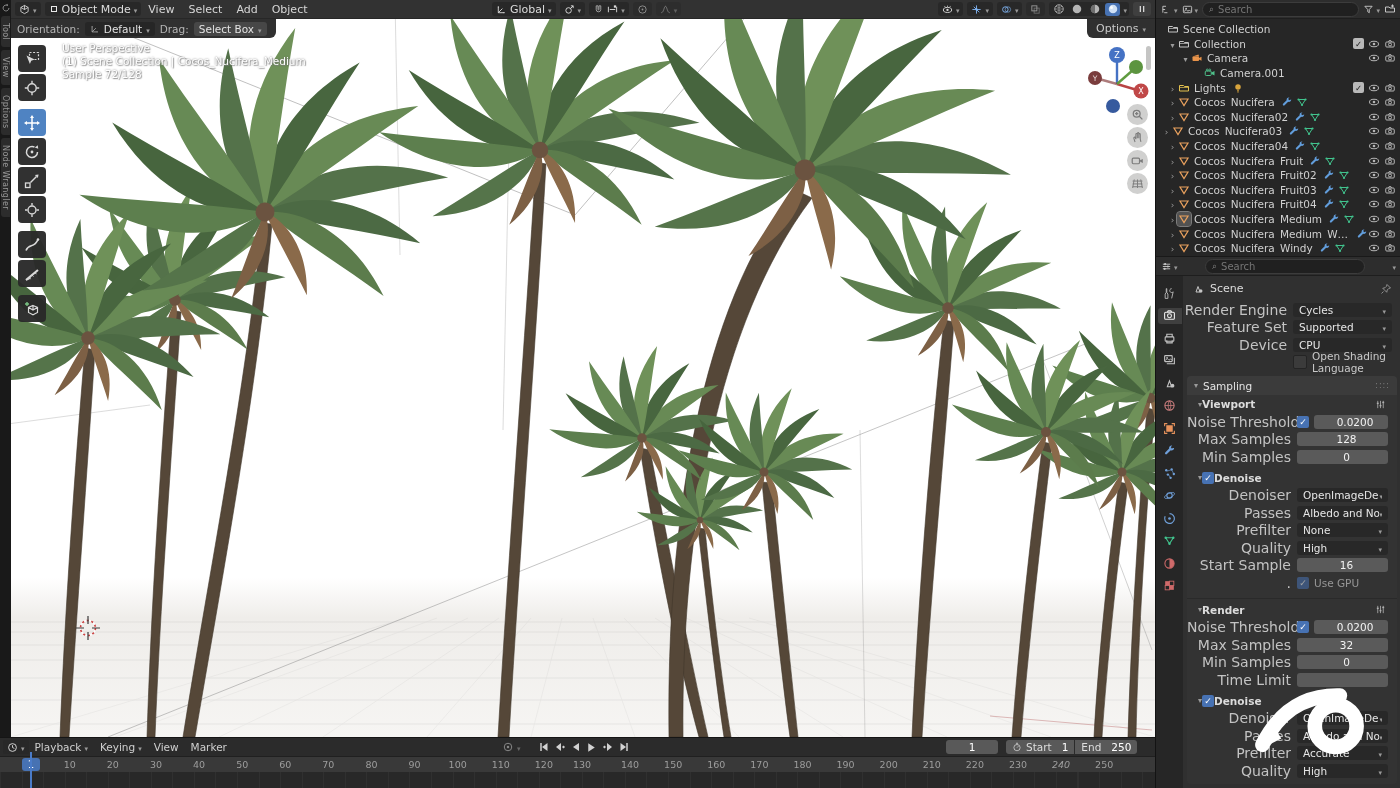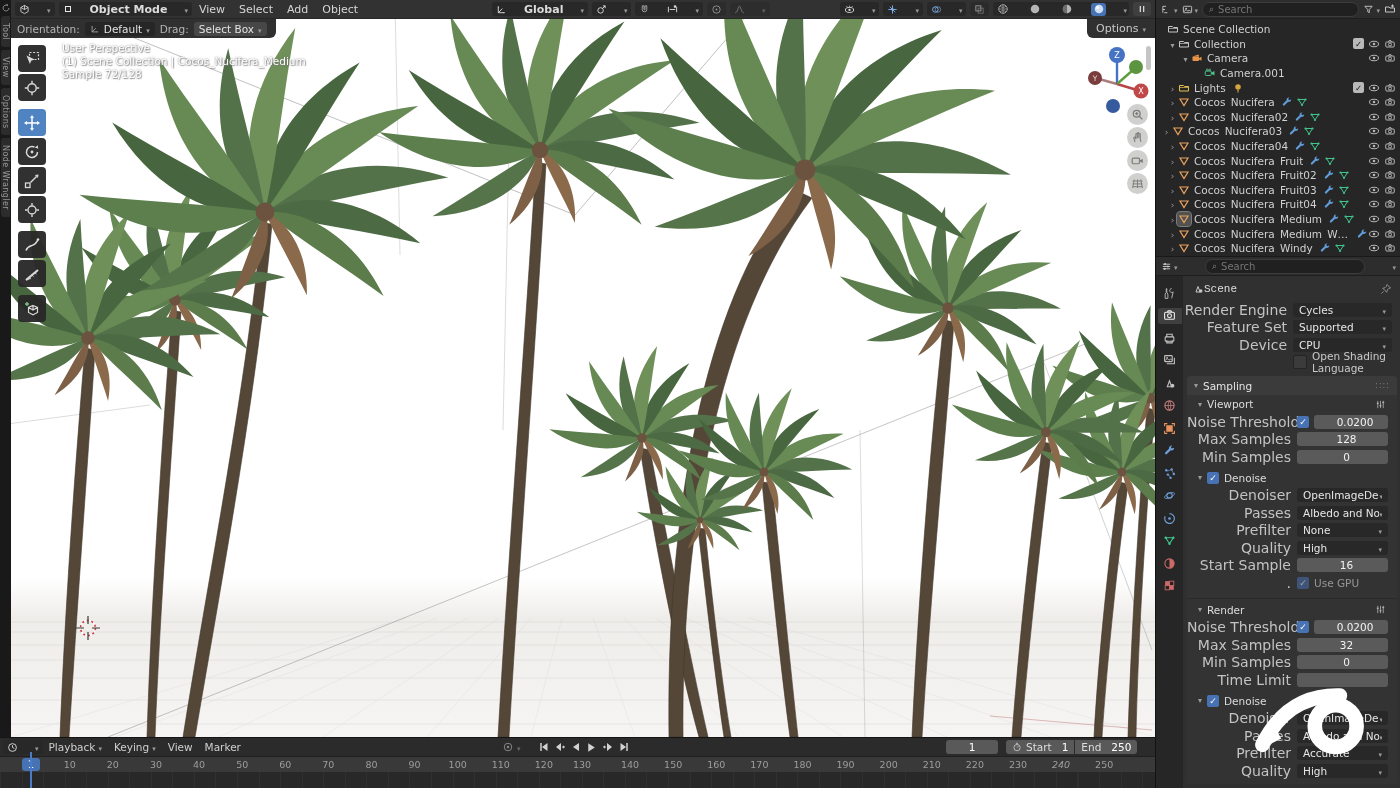--- a/index.html
+++ b/index.html
@@ -16,21 +16,21 @@
   .vtab{writing-mode:vertical-rl;text-orientation:sideways;font-size:8px;color:#989898;
         background:#2c2c2c;border-radius:3px 0 0 3px;padding:7px 0;margin:3px 0 0 1px;width:9px;
         text-align:center;letter-spacing:.4px;}
   #corner-icon{left:1px;top:2px;width:10px;height:12px;color:#8a8a8a;}
 
   
   #viewport{left:11px;top:0;width:1144px;height:737px;background:#f9f9f8;}
   #vheader{position:absolute;left:0;top:0;right:0;height:18px;background:#323232;display:flex;
            align-items:center;z-index:6;border-bottom:1px solid #272727;}
   .hbtn{background:#282828;border-radius:3px;height:14px;display:inline-flex;align-items:center;
-        padding:0 4px;gap:17px;margin-left:4px;color:#dcdcdc;font-weight:bold;}
+        padding:0 4px;gap:3px;margin-left:4px;color:#dcdcdc;}
   .hbtn.lit{color:#7fb3f2;}
   .hbtn.seg{padding:0 2px;}
   .menu{margin:0 7px;font-size:11px;color:#d6d6d6;}
   .hgroup{display:inline-flex;align-items:center;}
   .canvas{position:absolute;left:0;top:18px;right:0;bottom:0;
           background:linear-gradient(#ffffff 0 560px,#efedea 600px,#f6f5f3 719px);overflow:hidden;}
   #scene-svg{position:absolute;left:0;top:0;}
   .ovtext{position:absolute;left:51px;top:24px;color:#fff;font-size:10.5px;line-height:13px;
           text-shadow:0 0 2px rgba(110,110,110,.95),1px 1px 1px rgba(130,130,130,.7);}
   .tsbar{position:absolute;top:1px;height:19px;background:#303030;display:flex;align-items:center;
@@ -90,38 +90,38 @@
   .c-gray{color:#c6c6c6;} .c-yel{color:#e3c14f;} .c-org{color:#e8934a;} .c-grn{color:#4fc08a;}
   .c-mesh{color:#e9a15e;} .c-wr{color:#629ddb;} .c-md{color:#41c48e;} .c-dim{color:#b5b5b5;} .c-bulb{color:#d8a43c;}
 
   
   #props{left:1155px;top:256px;width:245px;height:532px;background:#2e2e2e;border-left:1px solid #131313;border-top:1px solid #191919;}
   #ptabs{position:absolute;left:0;top:19px;bottom:0;width:27px;background:#262626;display:flex;
          flex-direction:column;align-items:center;padding-top:9px;gap:6.5px;}
   .tab{width:24px;height:16px;display:flex;align-items:center;justify-content:center;border-radius:3px 0 0 3px;color:#c3c3c3;}
   .tab.active{background:#3f3f3f;color:#efefef;}
   #pcontent{position:absolute;left:27px;top:19px;right:0;bottom:0;background:#303030;overflow:hidden;}
-  .brow{display:flex;align-items:center;height:25px;padding:0 9px;color:#dedede;font-family:Liberation Mono, monospace;}
+  .brow{display:flex;align-items:center;height:25px;padding:0 9px;gap:6px;color:#dedede;}
   .prow{display:flex;align-items:center;height:17.5px;padding:0 9px 0 0;}
   .plab{width:104px;text-align:right;color:#c3c3c3;flex:none;margin-right:6px;font-size:14px;white-space:nowrap;}
   .dd{flex:1;background:#282828;border-radius:3px;height:14px;display:flex;align-items:center;
       padding:0 6px;color:#e6e6e6;font-size:10.5px;min-width:0;}
   .dd span{overflow:hidden;white-space:nowrap;}
   .dd .cara{margin-left:auto;}
   .slider{flex:1;background:#5a5a5a;border-radius:3px;height:14px;display:flex;align-items:center;
       justify-content:center;color:#f2f2f2;font-size:10.5px;padding-left:8px;}
   .cb{width:12px;height:12px;border-radius:2px;background:#4772b3;color:#fff;font-size:9px;
       display:flex;align-items:center;justify-content:center;flex:none;margin-right:5px;}
   .cb::after{content:"✓";}
   .cb.off{background:#3b3b3b;border:1px solid #242424;} .cb.off::after{content:"";}
   .cb.dim{opacity:.55;}
   .phead{display:flex;align-items:center;height:19px;background:#3b3b3b;border-radius:4px 4px 0 0;
       padding:0 7px;gap:5px;color:#e4e4e4;margin:5px 4px 0 4px;font-size:10.5px;}
   .phead::before,.shead::before{content:"▾";font-size:8px;color:#9a9a9a;}
-  .shead{display:flex;align-items:center;height:18px;padding:0 11px;gap:5px;color:#dcdcdc;font-size:10.5px;}
+  .shead{display:flex;align-items:center;height:18px;padding:0 11px;color:#dcdcdc;font-size:10.5px;font-weight:bold;}
   .pbody{background:#333333;margin:0 4px;border-radius:0 0 4px 4px;padding-bottom:4px;}
   .grip{margin-left:auto;color:#7e7e7e;font-size:8px;letter-spacing:1px;}
   .oslrow .plab{visibility:hidden;}
   .dimtxt{color:#969696;}
   #blogo{position:absolute;left:96px;top:408px;width:136px;height:100px;z-index:20;pointer-events:none;}
 </style>
 </head>
 <body>
 
 <svg width="0" height="0" style="position:absolute">

